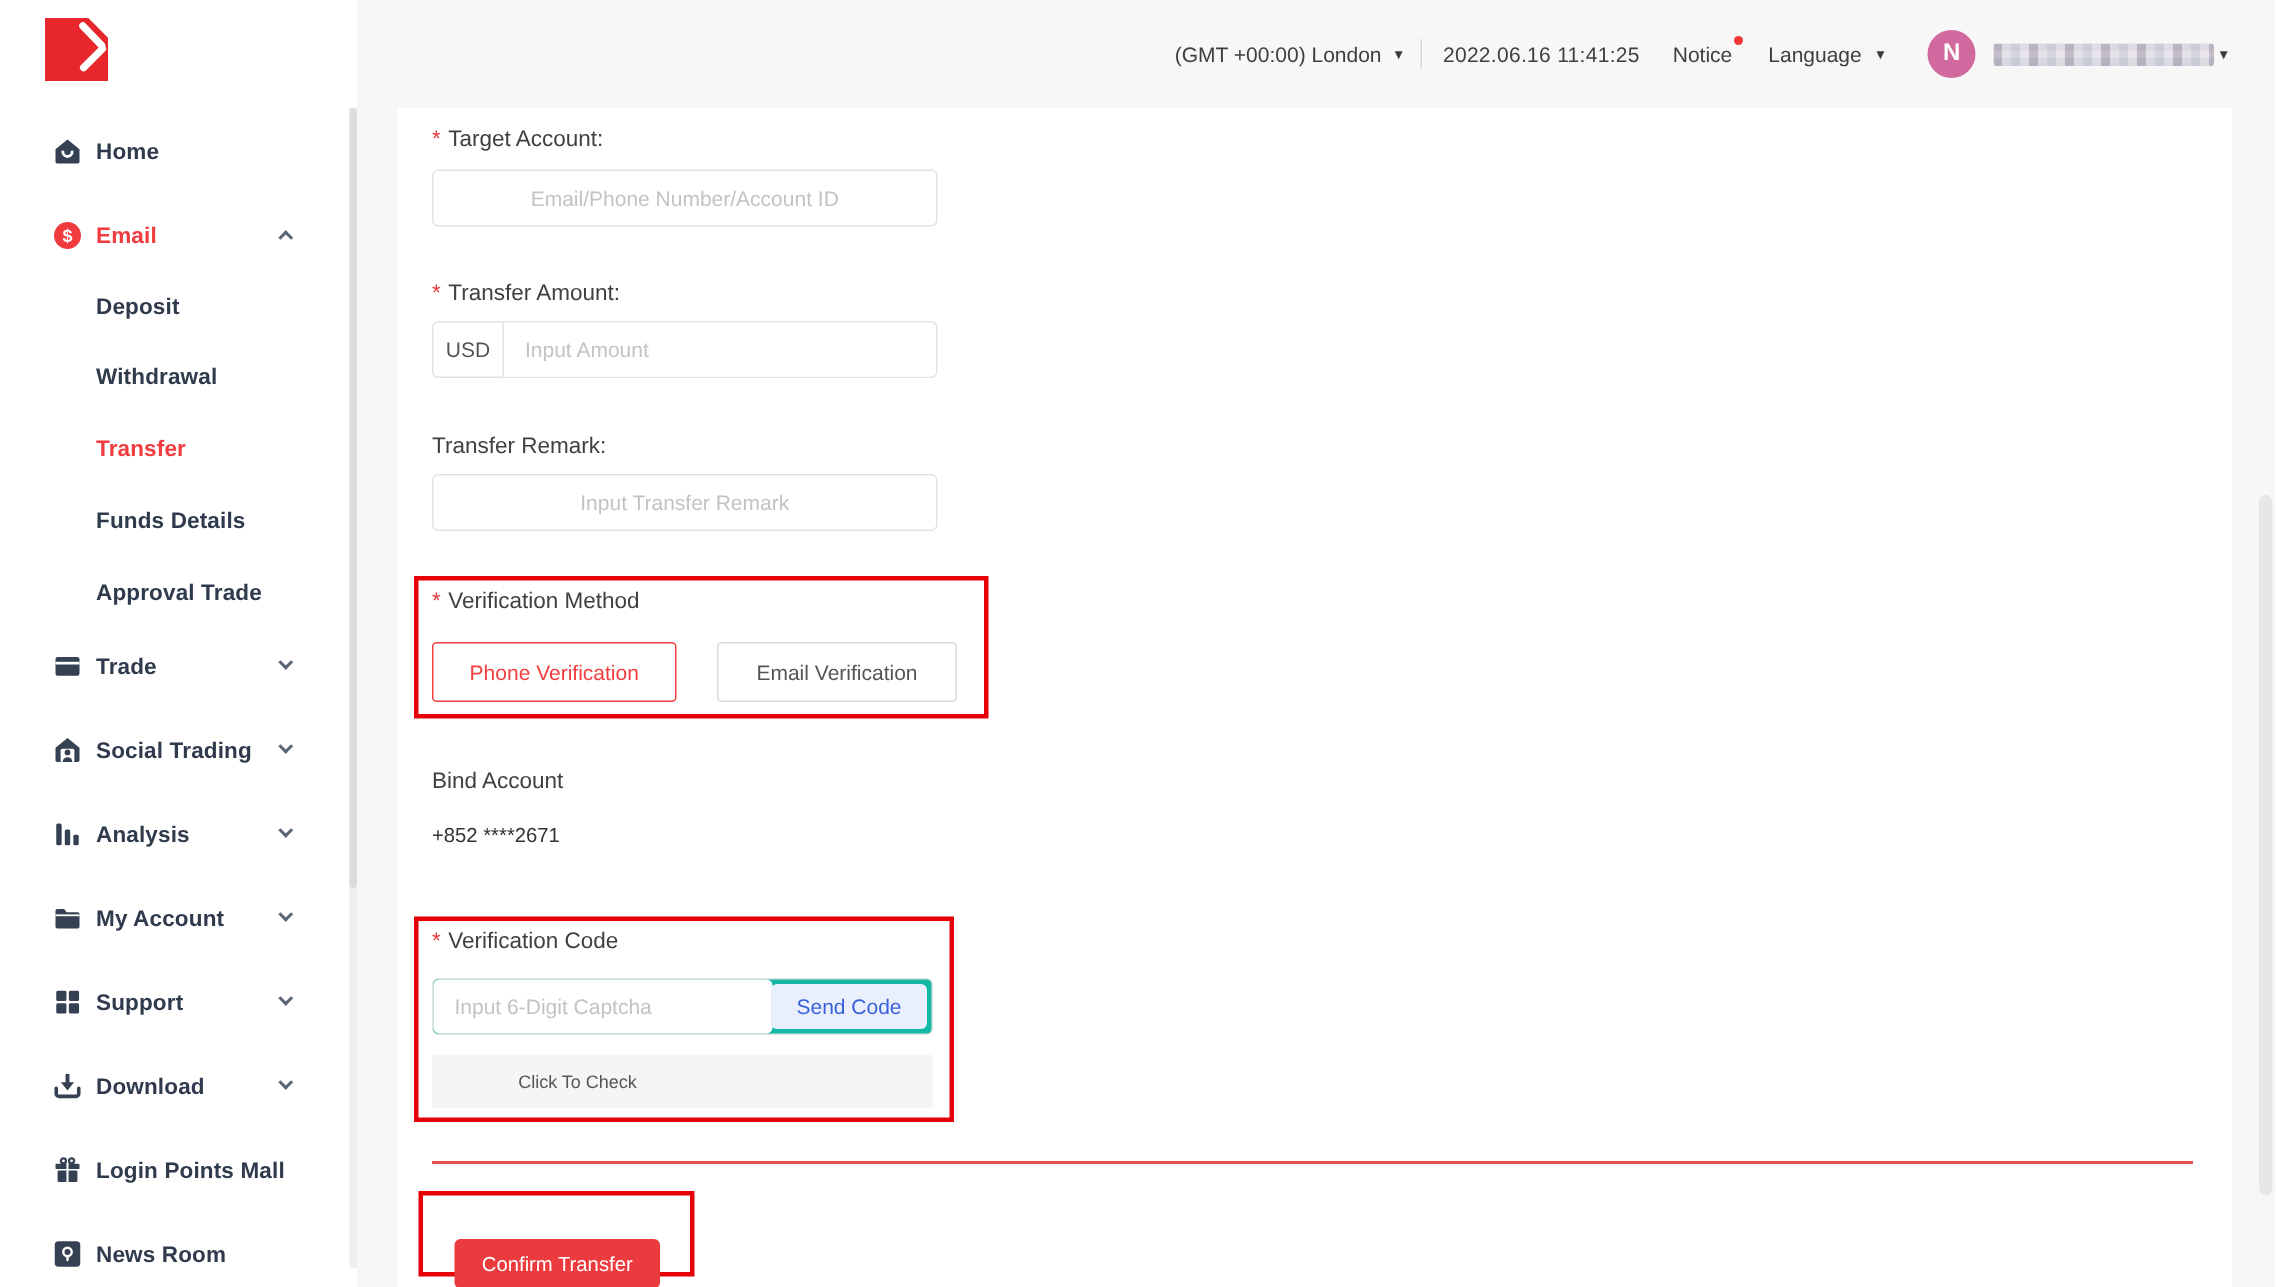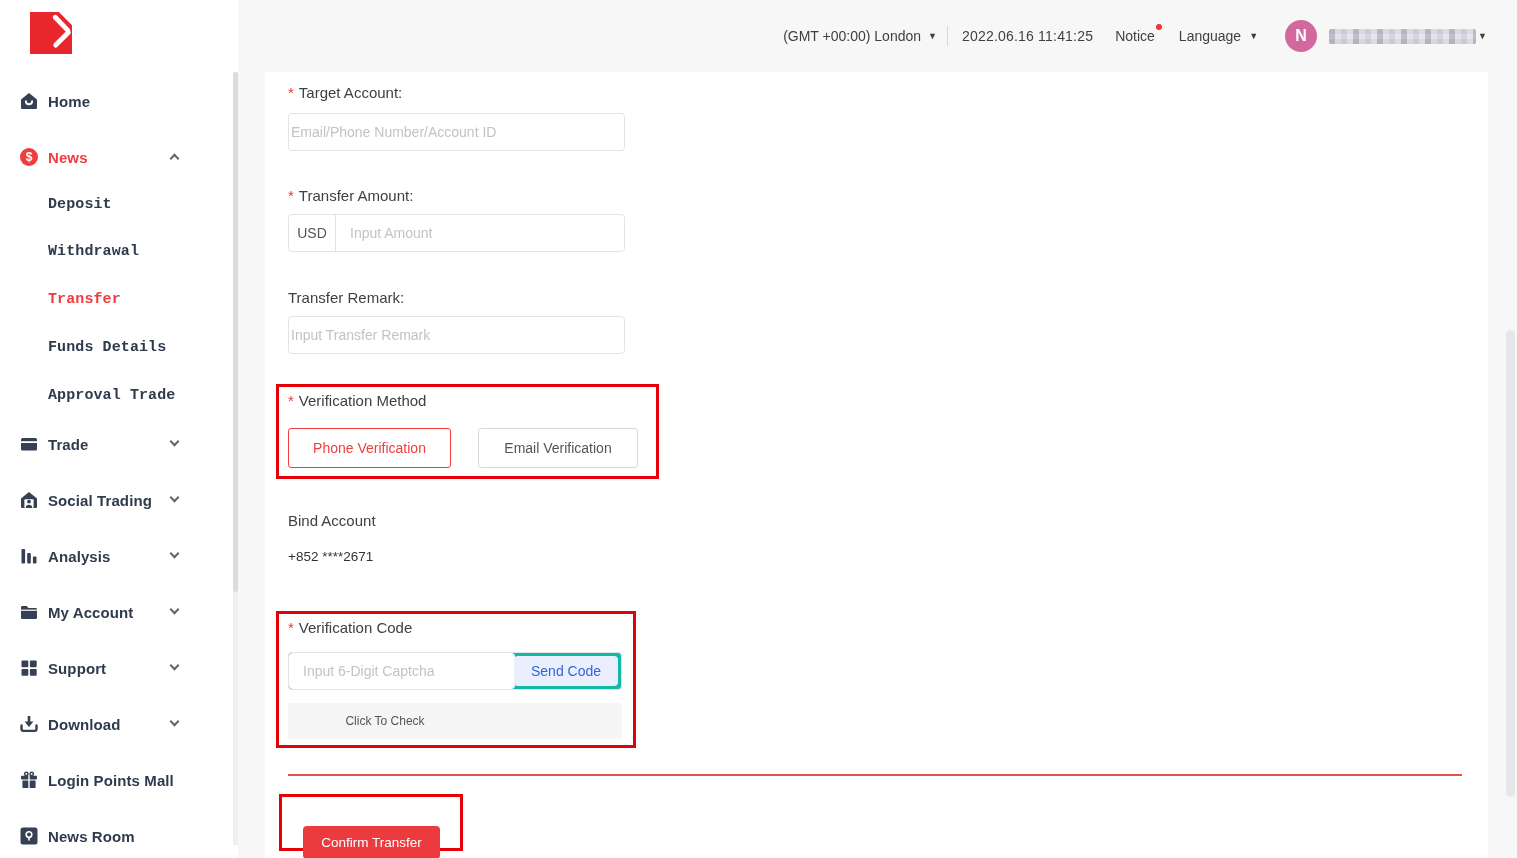--- a/index.html
+++ b/index.html
@@ -27,39 +27,39 @@
     filter:blur(.4px); }
   .user-caret { margin-left:2px; }
 
   .content-panel { position:absolute; left:27px; top:72px; width:1223px; height:786px; background:#fff; }
 
   .page-scrollbar-thumb { position:absolute; left:1268px; top:330px; width:9px; height:467px; background:#e7e7ea; border-radius:5px; }
 
   
   .sidebar { position:absolute; left:0; top:0; width:233px; height:858px; background:#fff; }
   .logo { position:absolute; left:30px; top:12px; width:42px; height:42px; }
-  .nav-item { position:absolute; left:20px; width:162px; height:24px; display:flex; align-items:center; cursor:pointer;text-align:center; }
+  .nav-item { position:absolute; left:36px; width:162px; height:24px; display:flex; align-items:center; cursor:pointer;text-align:center; }
   .nav-icon { width:18px; height:18px; flex:0 0 18px; display:flex; align-items:center; justify-content:center; }
   .nav-label { margin-left:10px; font-size:15px; font-weight:bold; color:#2f3b4d; letter-spacing:.1px; white-space:nowrap; }
   .nav-label.red { color:#f03c3f; }
-  .sub-label { margin-left:28px;font-family:Liberation Mono, monospace; }
+  .sub-label { margin-left:28px; }
   .chev { position:absolute; right:4px; width:7px; height:7px; border-right:2px solid #5a6575; border-bottom:2px solid #5a6575; }
   .chev.down { transform:rotate(45deg); top:6px; }
   .chev.up { transform:rotate(-135deg); top:10px; }
   .fund-badge { width:18px; height:18px; border-radius:50%; background:#f03c3f; color:#fff; font-size:12px; font-weight:bold;
     display:flex; align-items:center; justify-content:center; }
   .sidebar-scrollbar { position:absolute; left:233px; top:72px; width:5px; height:773px; background:#efeff0; }
   .sidebar-scrollbar .thumb { position:absolute; top:0; left:0; width:5px; height:520px; background:#dcdcde; border-radius:3px; }
 
   
   .f-label { position:absolute; left:23px; font-size:15px; color:#404040; white-space:nowrap; }
   .req { color:#e23b3b; margin-right:5px; }
   .t-input { position:absolute; left:23px; width:337px; height:38px; border:1px solid #e3e3e3; border-radius:4px;
     background:#fff; padding:0 2px; font-size:14px; color:#333; outline:none;
-    font-family:"Liberation Sans","DejaVu Sans",sans-serif; }
+    font-family:"Liberation Sans","DejaVu Sans",sans-serif;text-align:center; }
   .t-input::placeholder { color:#c3c3c3; }
   .amount-wrap { position:absolute; left:23px; top:142px; width:337px; height:38px; border:1px solid #e3e3e3; border-radius:4px;
     display:flex; align-items:stretch; background:#fff; }
   .currency { flex:0 0 47px; display:flex; align-items:center; justify-content:center; font-size:14px; color:#555;
     border-right:1px solid #e3e3e3; }
   .amount-wrap input { flex:1; border:none; outline:none; border-radius:0 4px 4px 0; padding:0 14px; font-size:14px;
     color:#333; font-family:"Liberation Sans","DejaVu Sans",sans-serif; }
   .amount-wrap input::placeholder { color:#c3c3c3; }
 
   .annotation-box { position:absolute; border:3px solid #e60008; }
@@ -183,21 +183,21 @@
             <path d="M5.9 9.2 a3.1 3.1 0 0 0 6.2 0" fill="none" stroke="#fff" stroke-width="1.9" stroke-linecap="round"></path>
           </svg>
       </span>
       <span class="nav-label">Home</span>
     </div>
 
     <div class="nav-item" style="top:145px">
       <span class="nav-icon">
         <span class="fund-badge">$</span>
       </span>
-      <span class="nav-label red">News</span>
+      <span class="nav-label red">Email</span>
       <span class="chev up"></span>
     </div>
 
     <div class="nav-item" style="top:192px">
       <span class="nav-label sub-label">Deposit</span>
     </div>
     <div class="nav-item" style="top:239px">
       <span class="nav-label sub-label">Withdrawal</span>
     </div>
     <div class="nav-item" style="top:287px">

